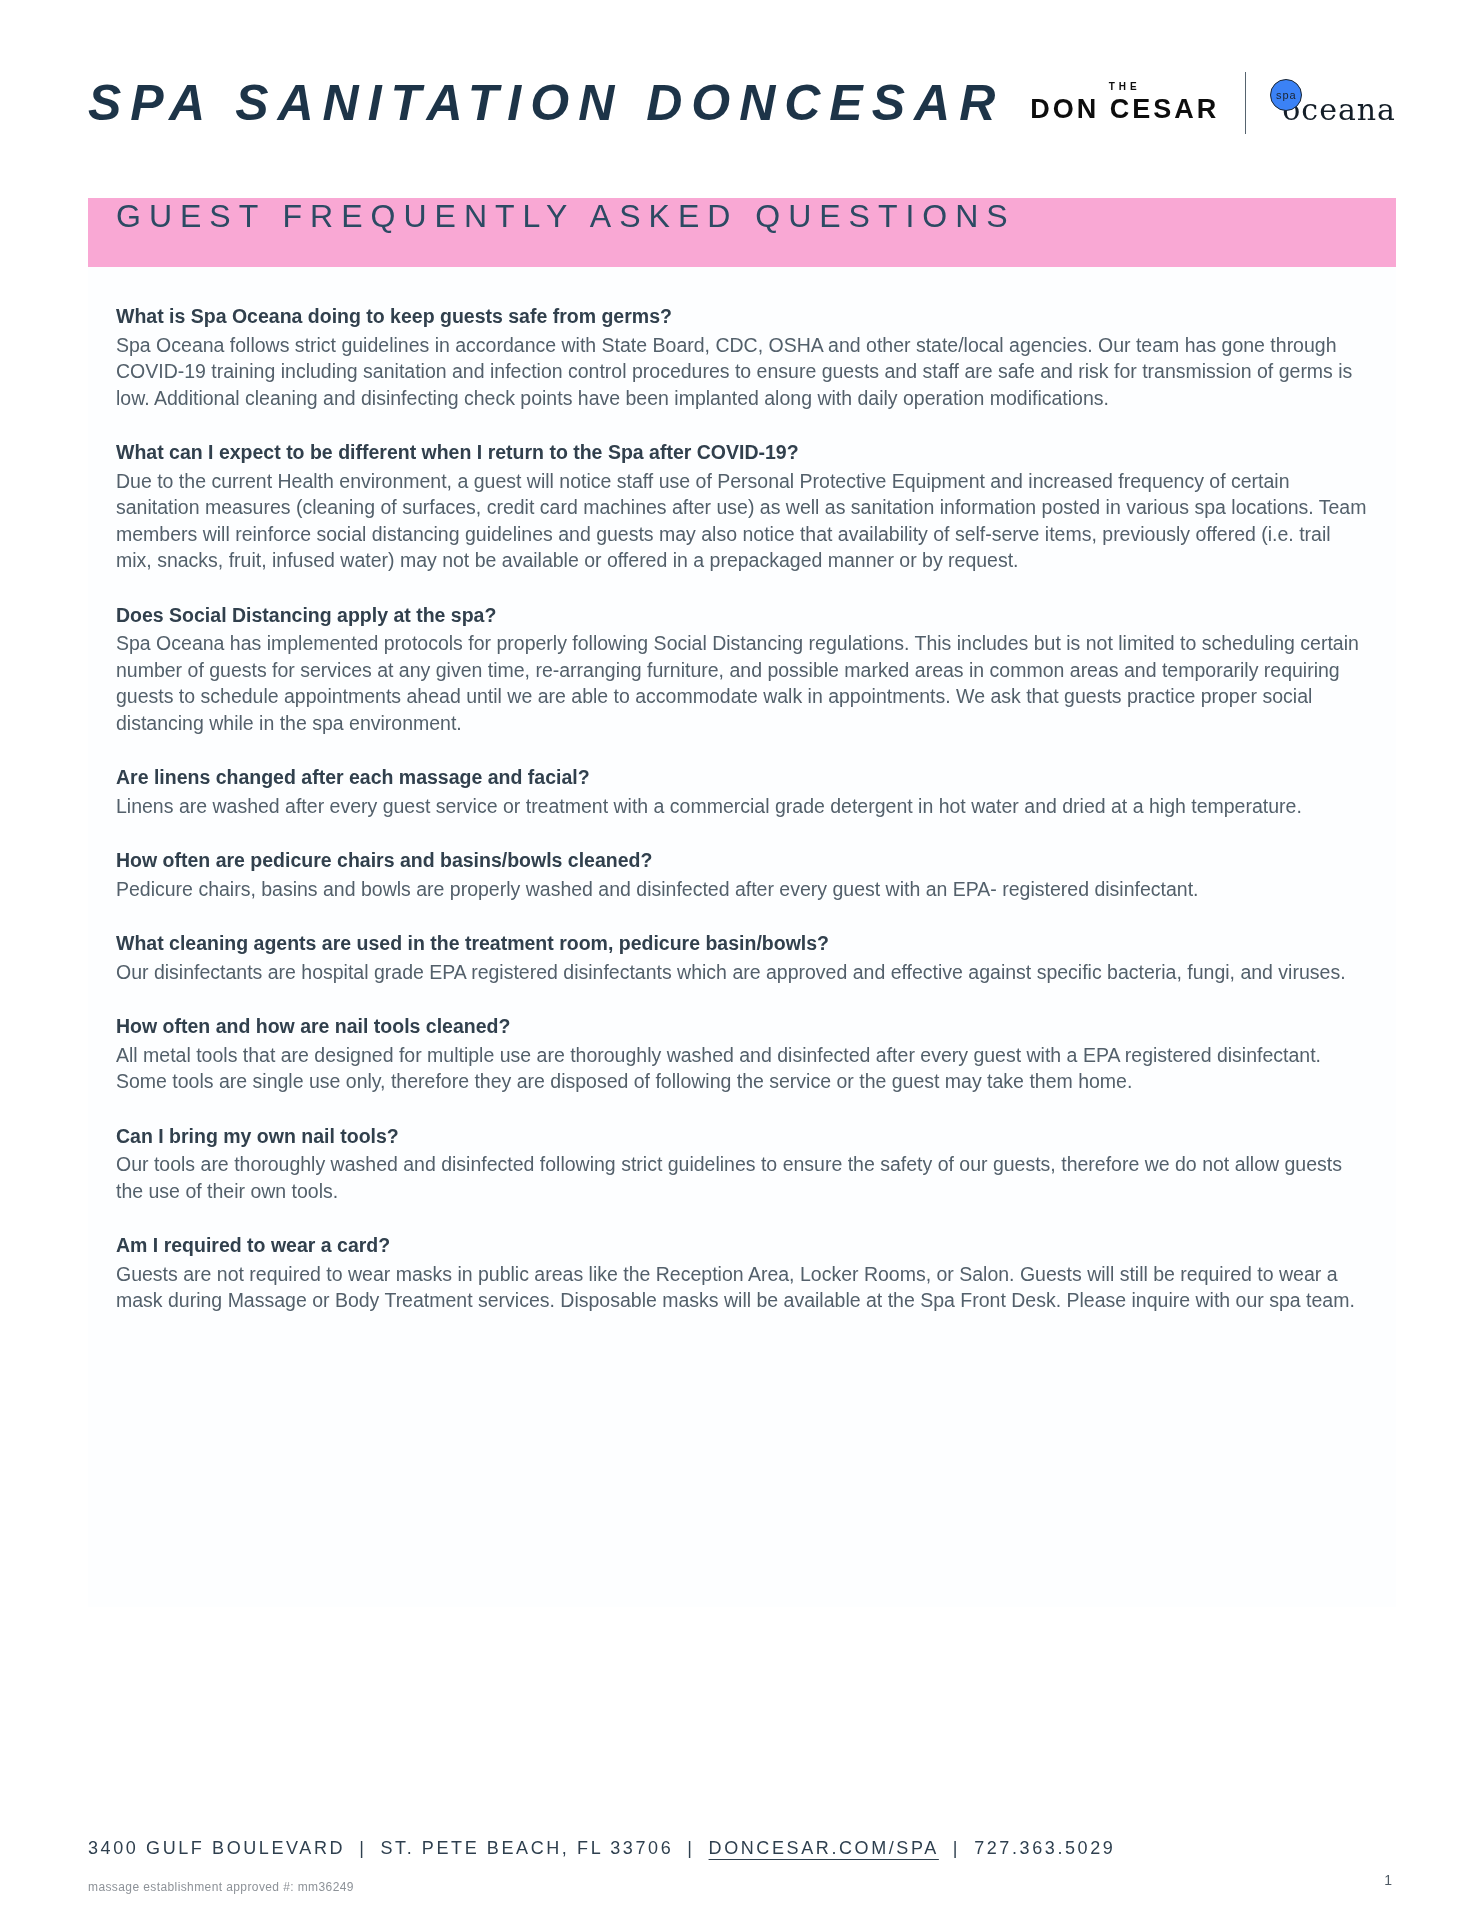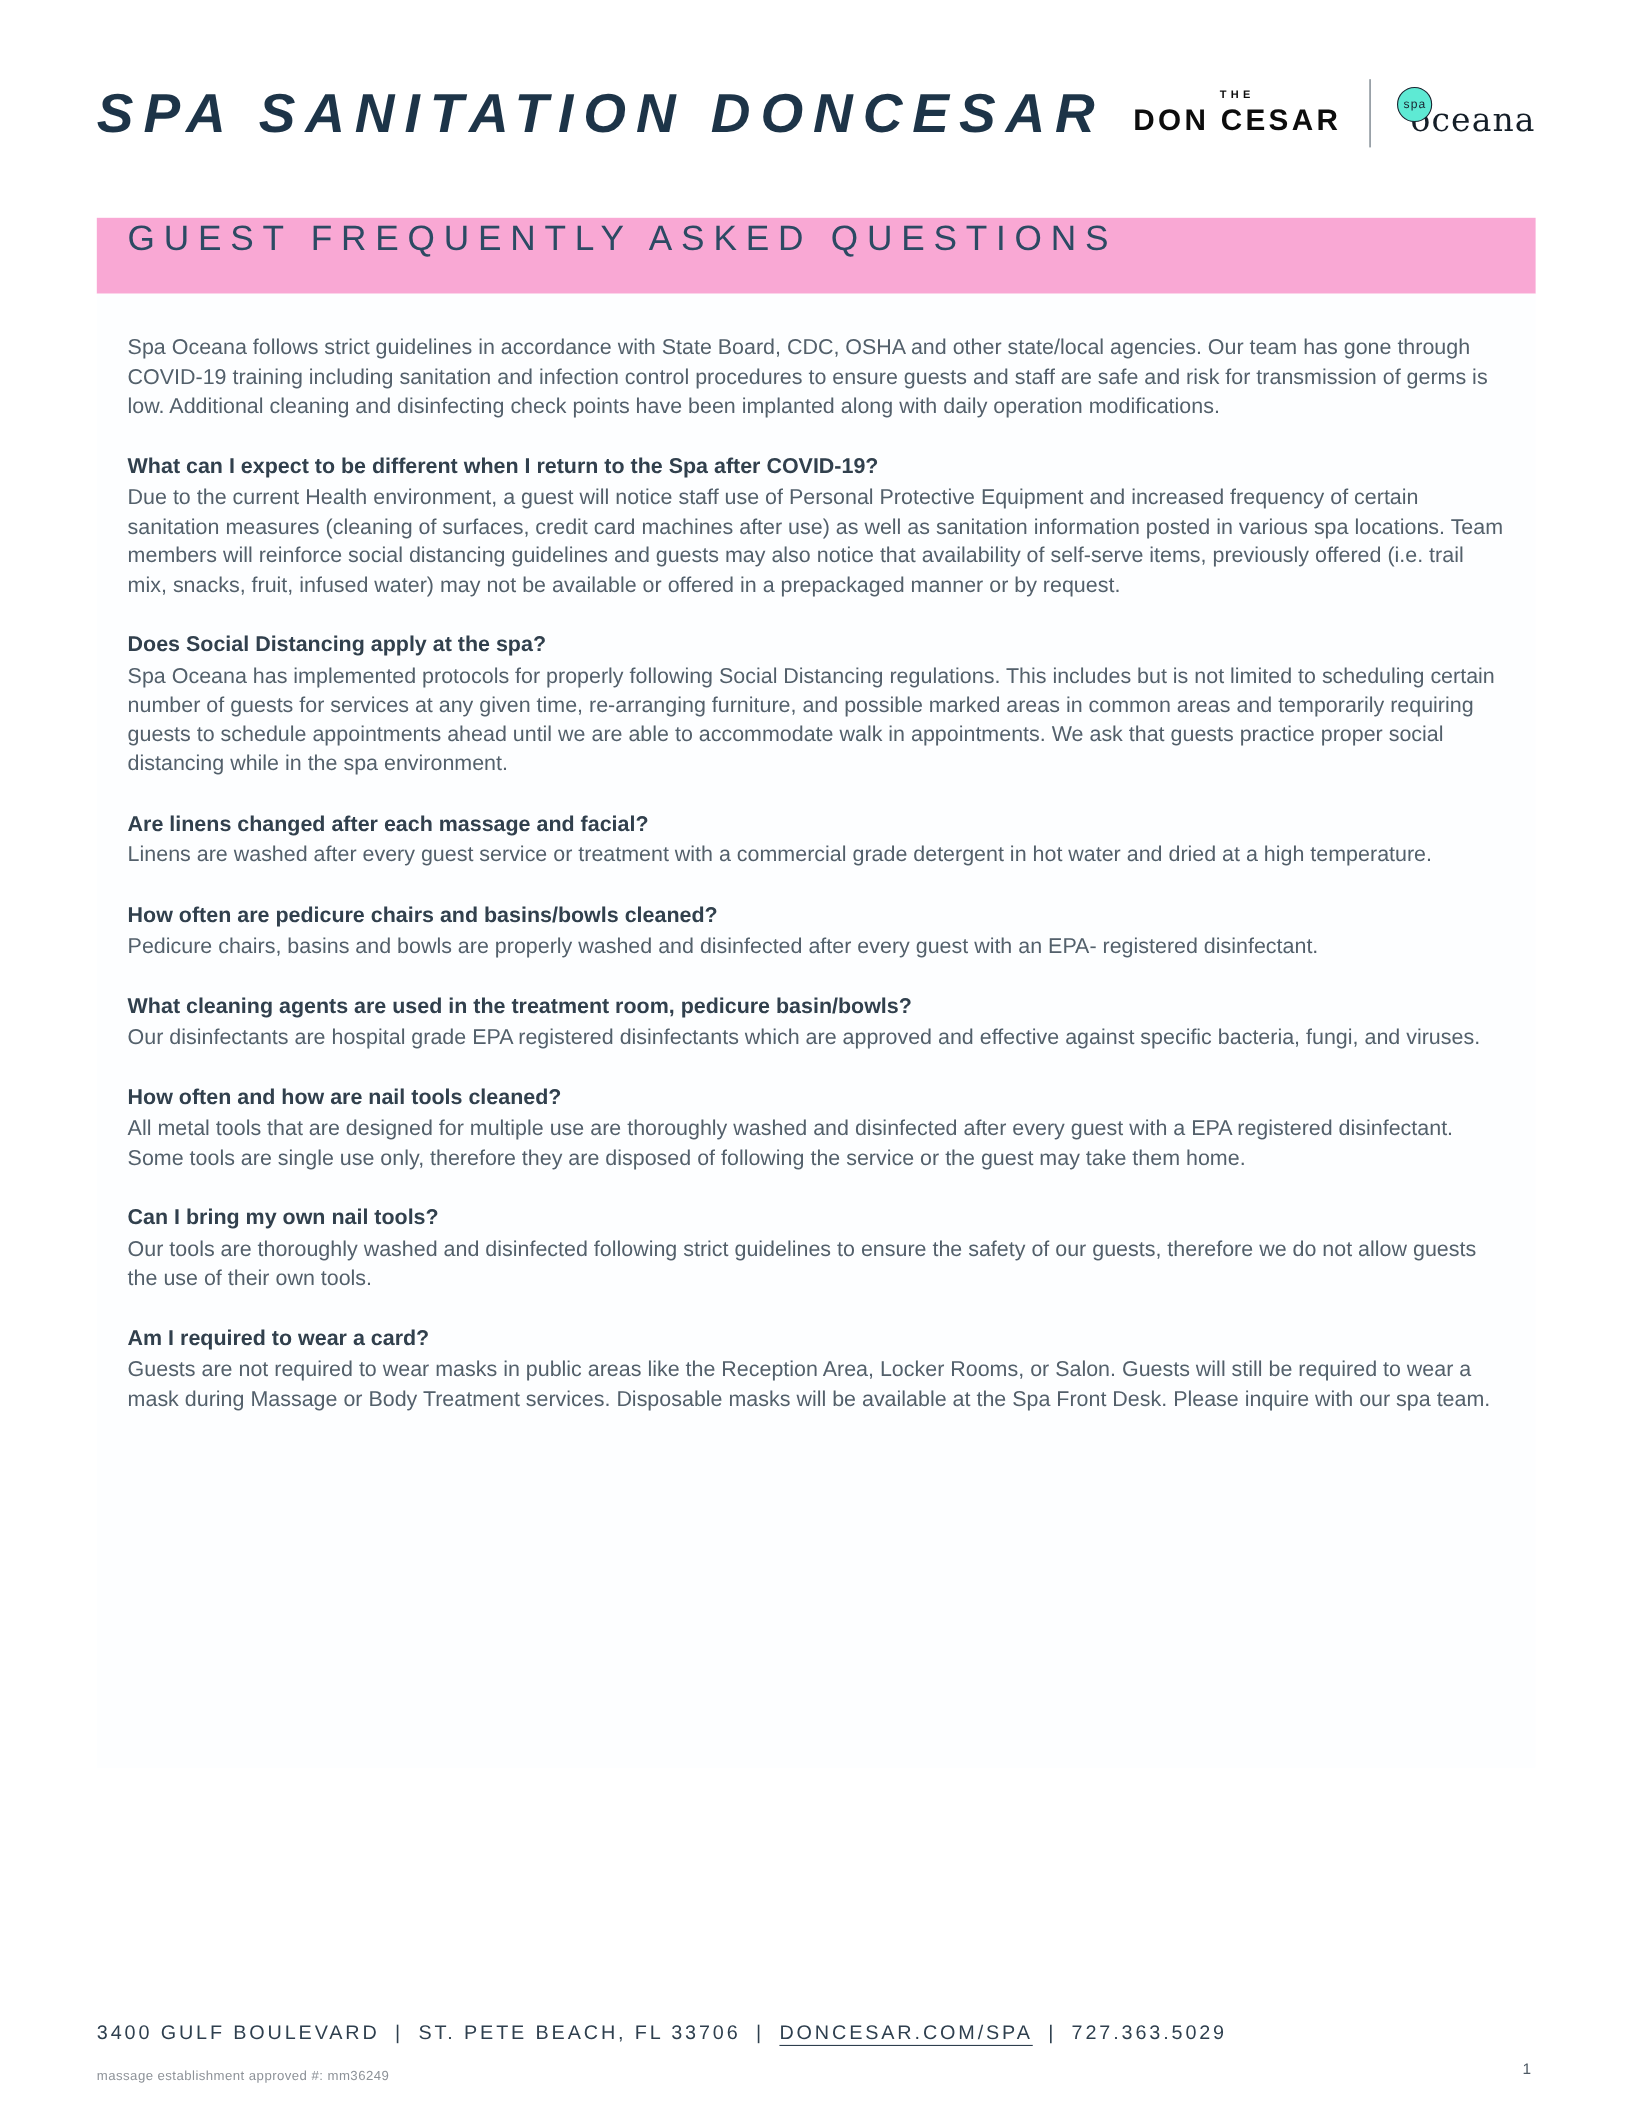--- a/index.html
+++ b/index.html
@@ -69,21 +69,21 @@
     width: 32px;
     height: 32px;
     border: 1.4px solid #1a2430;
     border-radius: 50%;
     display: flex;
     align-items: center;
     justify-content: center;
     font-size: 11px;
     letter-spacing: 1px;
     color: #1a2430;
-    background: #5eead4;
+    background: #3b82f6;
   }
   .oceana-wordmark {
     font-family: "DejaVu Serif", serif;
     font-size: 30px;
     letter-spacing: 1px;
     color: #141e28;
     line-height: 1;
   }
 
   
@@ -181,20 +181,21 @@
     </div>
   </div>
 
   <div class="faq-section">
     <div class="faq-header">
       <div class="faq-header-title">GUEST FREQUENTLY ASKED QUESTIONS</div>
     </div>
     <div class="faq-body">
 
       <div class="faq-item">
+        <div class="faq-question">What is Spa Oceana doing to keep guests safe from germs?</div>
         <div class="faq-answer">Spa Oceana follows strict guidelines in accordance with State Board, CDC, OSHA and other state/local agencies. Our team has gone through COVID-19 training including sanitation and infection control procedures to ensure guests and staff are safe and risk for transmission of germs is low. Additional cleaning and disinfecting check points have been implanted along with daily operation modifications.</div>
       </div>
 
       <div class="faq-item">
         <div class="faq-question">What can I expect to be different when I return to the Spa after COVID-19?</div>
         <div class="faq-answer">Due to the current Health environment, a guest will notice staff use of Personal Protective Equipment and increased frequency of certain sanitation measures (cleaning of surfaces, credit card machines after use) as well as sanitation information posted in various spa locations. Team members will reinforce social distancing guidelines and guests may also notice that availability of self-serve items, previously offered (i.e. trail mix, snacks, fruit, infused water) may not be available or offered in a prepackaged manner or by request.</div>
       </div>
 
       <div class="faq-item">
         <div class="faq-question">Does Social Distancing apply at the spa?</div>

